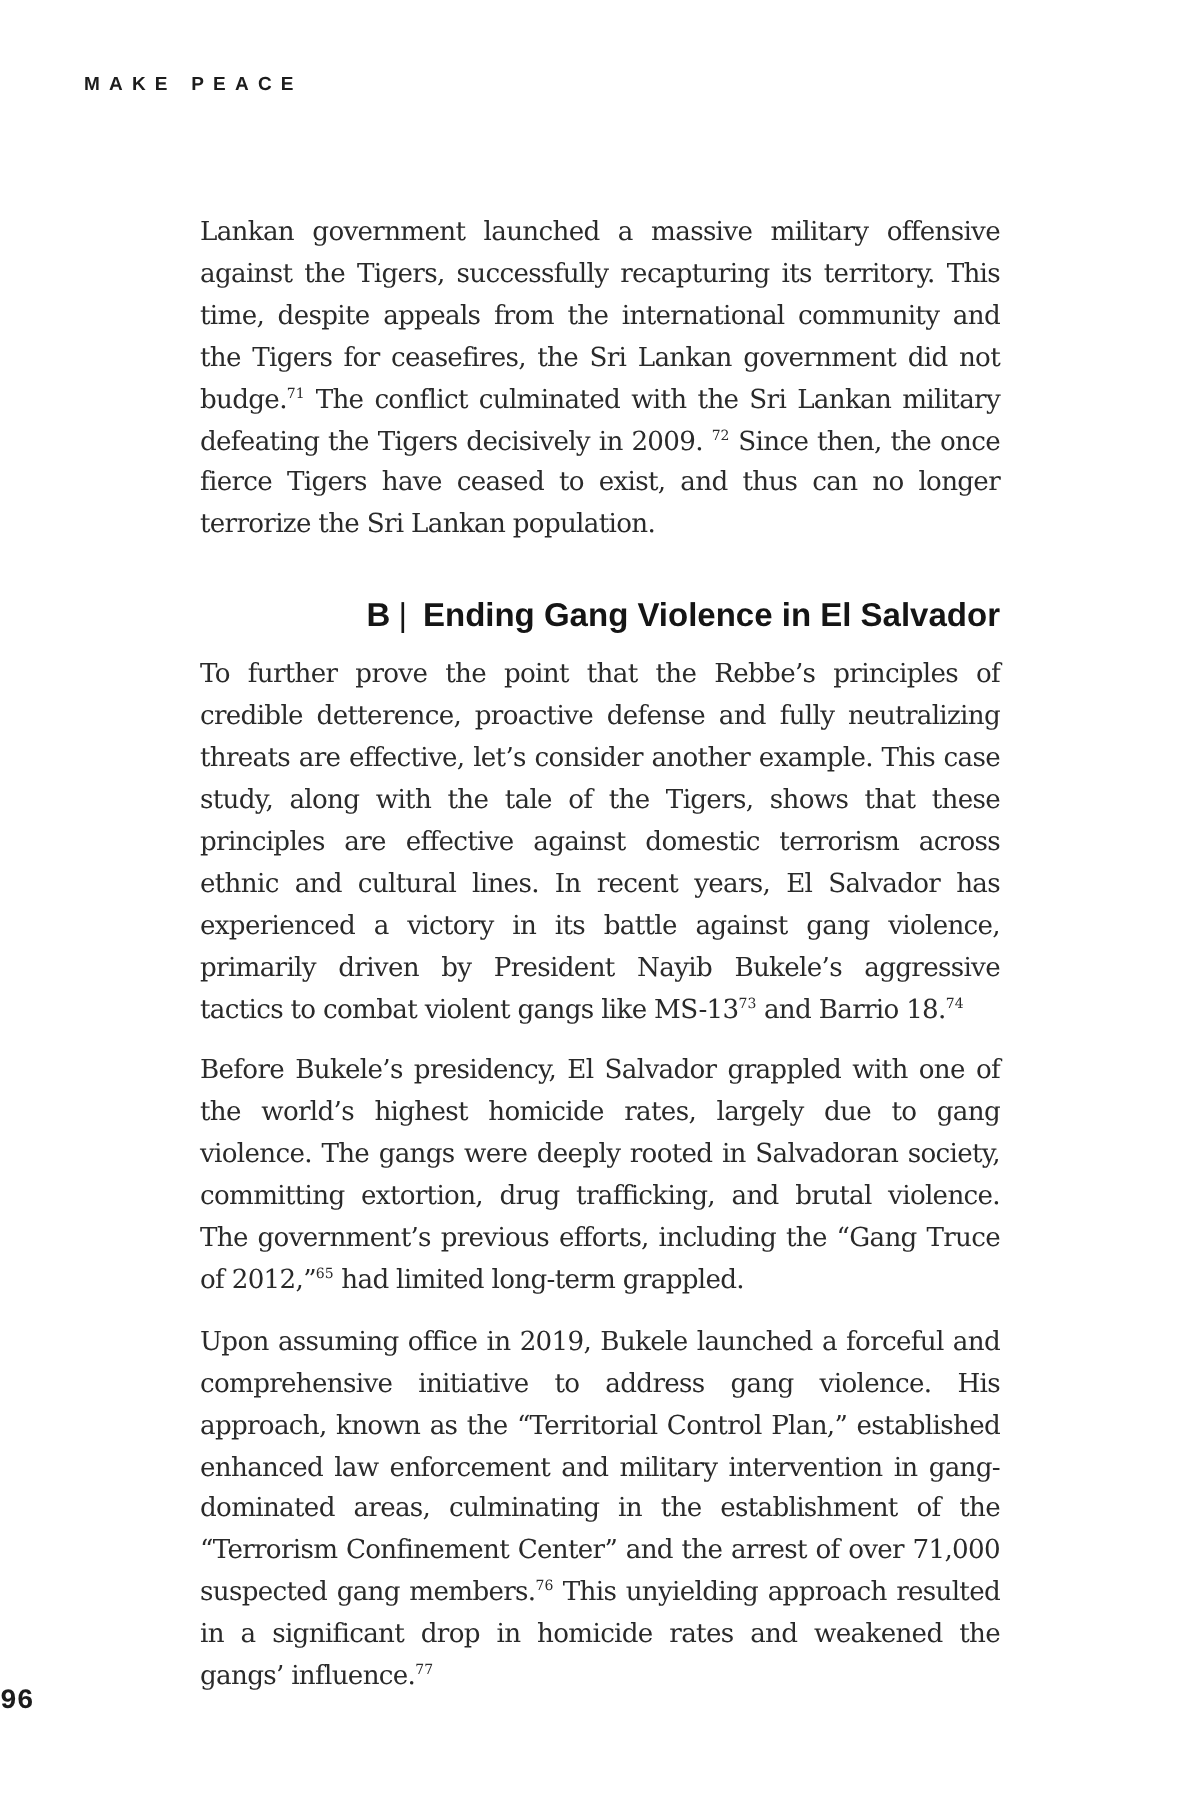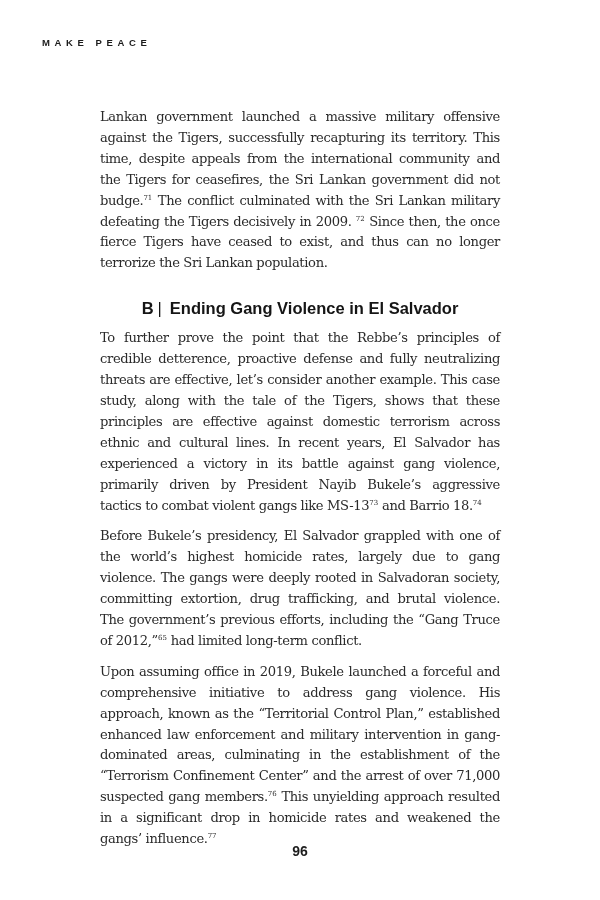--- a/index.html
+++ b/index.html
@@ -12,39 +12,39 @@
     .content {
       position: absolute; left: 100px; top: 107px; width: 400px;
       font-family: "DejaVu Serif", serif; font-size: 13.1px; line-height: 20.9px;
       color: #2a2a2a; text-align: justify; letter-spacing: -0.35px; word-spacing: 0px;
     }
     .content p { margin: 0 0 10px 0; }
     .content sup { font-size: 7px; line-height: 0; vertical-align: 5px; letter-spacing: 0; }
     h2.section-heading {
       margin: 23px 0 9px 0;
       font-family: "Liberation Sans", sans-serif; font-weight: bold;
-      font-size: 16.5px; line-height: 22px; color: #151515; letter-spacing: 0px; text-align: center;
+      font-size: 16.5px; line-height: 22px; color: #151515; letter-spacing: 0px; text-align: right;
     }
     h2 .sec-letter { margin-right: 4px; }
     h2 .sec-bar { margin-right: 8px; font-weight: normal; }
     .page-number {
-      position: absolute; left: 0; width: 600px; top: 843px; text-align: center;
-      font-family: Liberation Sans, sans-serif; font-weight: bold; font-size: 14px; color: #1c1c1c;
+      position: absolute; left: 0; width: 600px; top: 843px; 
+      font-family: Liberation Mono, monospace; font-weight: bold; font-size: 14px; color: #1c1c1c;
     }
   </style>
 </head>
 <body>
 
 <div class="running-head">MAKE PEACE</div>
 
 <div class="content">
   <p><span>Lankan government launched a massive military offensive against the Tigers, successfully recapturing its territory. This time, despite appeals from the international community and the Tigers for ceasefires, the Sri Lankan government did not budge.</span><sup>71</sup><span> The conflict culminated with the Sri Lankan military defeating the Tigers decisively in 2009. </span><sup>72</sup><span> Since then, the once fierce Tigers have ceased to exist, and thus can no longer terrorize the Sri Lankan population.</span></p>
 
   <h2 class="section-heading"><span class="sec-letter">B</span><span class="sec-bar">|</span><span>Ending Gang Violence in El Salvador</span></h2>
 
   <p><span>To further prove the point that the Rebbe’s principles of credible detterence, proactive defense and fully neutralizing threats are effective, let’s consider another example. This case study, along with the tale of the Tigers, shows that these principles are effective against domestic terrorism across ethnic and cultural lines. In recent years, El Salvador has experienced a victory in its battle against gang violence, primarily driven by President Nayib Bukele’s aggressive tactics to combat violent gangs like MS-13</span><sup>73</sup><span> and Barrio 18.</span><sup>74</sup></p>
 
-  <p><span>Before Bukele’s presidency, El Salvador grappled with one of the world’s highest homicide rates, largely due to gang violence. The gangs were deeply rooted in Salvadoran society, committing extortion, drug trafficking, and brutal violence. The government’s previous efforts, including the “Gang Truce of 2012,”</span><sup>65</sup><span> had limited long-term conflict.</span></p>
+  <p><span>Before Bukele’s presidency, El Salvador grappled with one of the world’s highest homicide rates, largely due to gang violence. The gangs were deeply rooted in Salvadoran society, committing extortion, drug trafficking, and brutal violence. The government’s previous efforts, including the “Gang Truce of 2012,”</span><sup>65</sup><span> had limited long-term grappled.</span></p>
 
   <p><span>Upon assuming office in 2019, Bukele launched a forceful and comprehensive initiative to address gang violence. His approach, known as the “Territorial Control Plan,” established enhanced law enforcement and military intervention in gang-dominated areas, culminating in the establishment of the “Terrorism Confinement Center” and the arrest of over 71,000 suspected gang members.</span><sup>76</sup><span> This unyielding approach resulted in a significant drop in homicide rates and weakened the gangs’ influence.</span><sup>77</sup></p>
 </div>
 
 <div class="page-number">96</div>
 
 </body></html>

